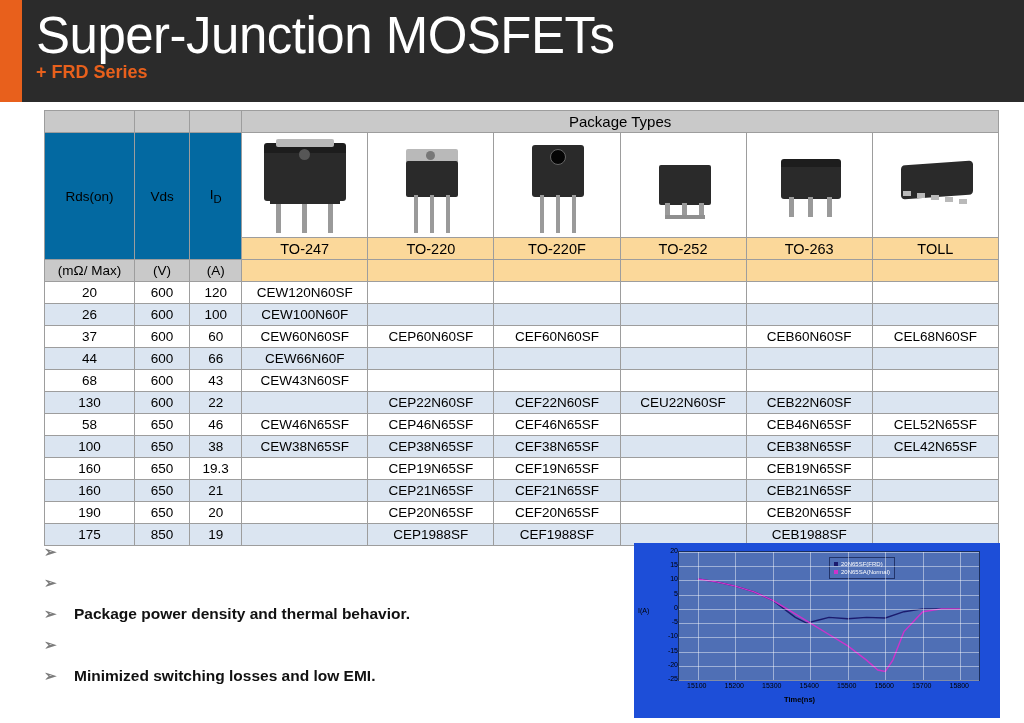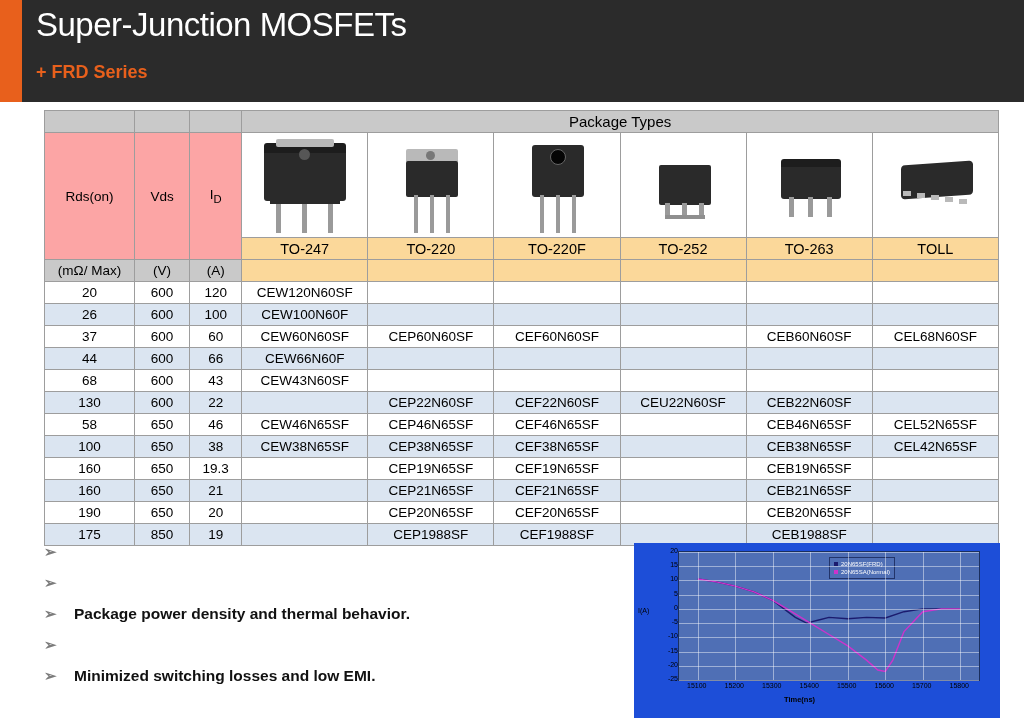--- a/index.html
+++ b/index.html
@@ -27,21 +27,21 @@
     left: 0;
     top: 0;
     width: 22px;
     height: 102px;
     background: #e8601c;
   }
   .header-title {
     position: absolute;
     left: 36px;
     top: 6px;
-    font-size: 33px;
+    font-size: 51px;
     color: #ffffff;
     font-weight: normal;
     letter-spacing: -0.5px;
     white-space: nowrap;
   }
   .header-subtitle {
     position: absolute;
     left: 36px;
     top: 62px;
     font-size: 18px;
@@ -83,21 +83,21 @@
     background: #c9c9c9;
     font-size: 15px;
     height: 24px;
   }
   .imgrow td {
     height: 104px;
     background: #ffffff;
     vertical-align: bottom;
     padding: 0;
   }
-  .imgrow td.hdr-grey { background: #fca5a5; }
+  .imgrow td.hdr-grey { background: #0369a1; }
   .label-row td { height: 23px; font-size: 14.5px; margin-top: 32px; }
   .unit-row td { height: 21px; font-size: 13.5px; }
 
   .row-alt { background: #dbe5f1; }
   .row-white { background: #ffffff; }
   td.leftcell { text-align: left; padding-left: 6px; }
 
   
   .pkgimg {
     position: relative;

